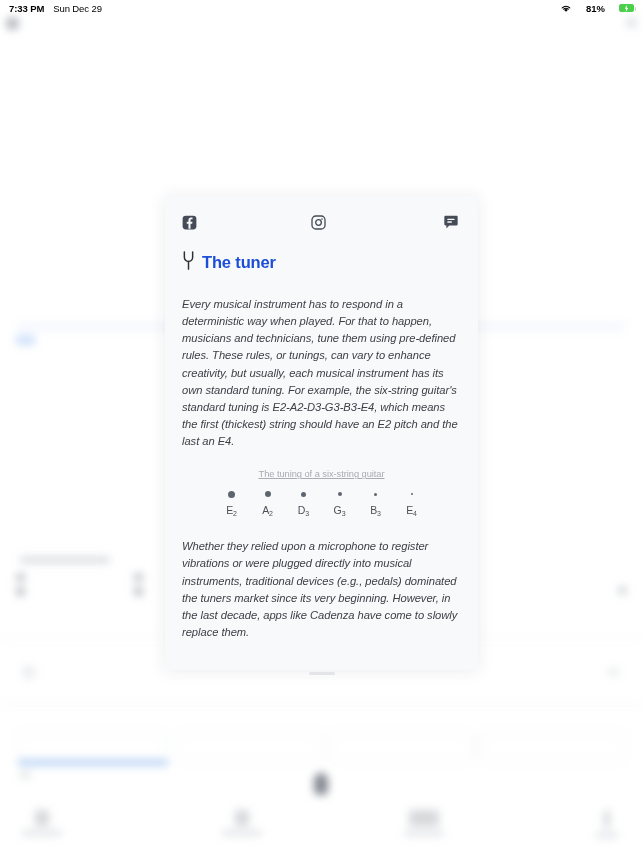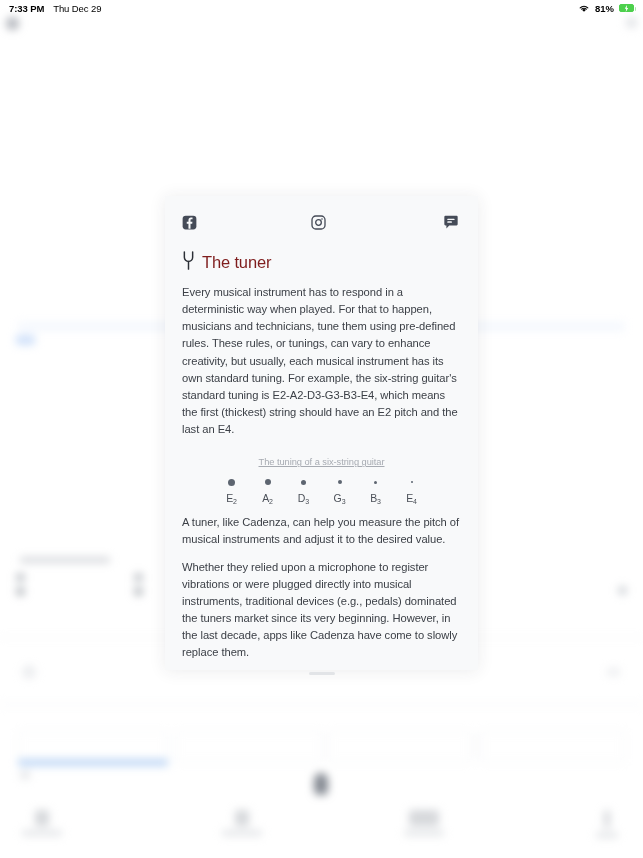--- a/index.html
+++ b/index.html
@@ -11,21 +11,21 @@
   }
   #root { position: relative; width: 643px; height: 858px; background: #ffffff; }
 
   
   .statusbar {
     position: absolute; top: 0; left: 0; width: 643px; height: 16px;
     display: flex; align-items: center; z-index: 40;
     padding: 0 9px; font-size: 9.5px; color: #000; font-weight: 600;
   }
   .sb-left { display: flex; align-items: center; gap: 9px; }
-  .sb-right { margin-left: auto; display: flex; align-items: center; gap: 5px; }
+  .sb-right { margin-left: auto; display: flex; align-items: center; gap: 14px; }
   .sb-time { letter-spacing: -0.1px; }
   .sb-date { letter-spacing: -0.1px; font-weight: 500; }
   .sb-pct { font-size: 9.5px; font-weight: 600; }
   .wifi-ic { width: 12px; height: 9px; display: block; }
   .batt {
     width: 15px; height: 8px; border: 1px solid #4cd04c; border-radius: 2px;
     position: relative; background: #4cd04c; display: flex; align-items: center; justify-content: center;
   }
   .batt:after {
     content: ""; position: absolute; right: -3px; top: 2px;
@@ -110,31 +110,31 @@
     padding: 13px 19px 0 17px; height: 40px;
   }
   .social-row .center-wrap { flex: 1; display: flex; justify-content: center; padding-right: 4px; }
   .ic-btn { display: inline-flex; align-items: center; justify-content: center; cursor: pointer; }
   .ic-fb { width: 15px; height: 15px; }
   .ic-ig { width: 15px; height: 15px; }
   .ic-chat { width: 16px; height: 15px; }
 
   .title-row { display: flex; align-items: center; gap: 7px; margin: 15px 0 0 0; }
   .ic-fork { width: 13px; height: 19px; flex: none; }
-  .modal-title { font-size: 16.5px; color: #7f1d1d; letter-spacing: -0.15px; }
+  .modal-title { font-size: 16.5px; color: #1d4ed8; letter-spacing: -0.15px; font-weight: bold; }
 
   .sec-head {
     font-size: 11.5px; color: #33373e; margin-top: 22px; letter-spacing: -0.05px;
   }
   .q-head {
     font-size: 11.5px; color: #2b2f36; font-weight: 600; margin-top: 22px; letter-spacing: -0.05px;
   }
   .para {
-    font-size: 11.2px; line-height: 1.53; color: #3c4047; margin-top: 10px;
-    letter-spacing: -0.05px; text-align: left;
+    font-size: 11.2px; line-height: 1.53; color: #3c4047; margin-top: 22px;
+    letter-spacing: -0.05px; text-align: left; font-style: italic;
   }
 
   
   .fig { margin-top: 19px; }
   .fig-cap { text-align: center; font-size: 9.3px; color: #a7abb2; letter-spacing: -0.05px; text-decoration: underline; }
   .strings { display: flex; justify-content: center; align-items: flex-end; gap: 0; margin-top: 9px; }
   .string-col { width: 36px; display: flex; flex-direction: column; align-items: center; }
   .string-dot-box { height: 12px; display: flex; align-items: center; justify-content: center; }
   .string-dot { border-radius: 50%; background: #5d6570; display: block; }
   .string-lbl { font-size: 10.5px; color: #4a4f57; margin-top: 4px; letter-spacing: -0.1px; }
@@ -198,21 +198,21 @@
       <div class="glyph"></div>
         <div class="lbl"></div>
     </div>
   </div>
 
   <div class="scrim"></div>
 
   <div class="statusbar">
     <div class="sb-left">
       <span class="sb-time">7:33 PM</span>
-      <span class="sb-date">Thu Dec 29</span>
+      <span class="sb-date">Sun Dec 29</span>
     </div>
     <div class="sb-right">
       <span>
         <svg class="wifi-ic" viewBox="0 0 16 12" aria-hidden="true">
           <path d="M8 10.4 5.6 7.9a3.6 3.6 0 0 1 4.8 0z" fill="#000"></path>
           <path d="M2.9 5.1a7.6 7.6 0 0 1 10.2 0" stroke="#000" stroke-width="1.5" fill="none" stroke-linecap="round"></path>
           <path d="M4.8 7a5 5 0 0 1 6.4 0" stroke="#000" stroke-width="1.4" fill="none" stroke-linecap="round"></path>
         </svg>
       </span>
       <span class="sb-pct">81%</span>
@@ -300,21 +300,20 @@
             </div>
             <div class="string-col">
               <div class="string-dot-box">
                 <span class="string-dot" style="width: 2px; height: 2px;"></span>
               </div>
               <div class="string-lbl">E<sub>4</sub></div>
             </div>
           </div>
       </div>
 
-      <p class="para">A tuner, like Cadenza, can help you measure the pitch of musical instruments and adjust it to the desired value.</p>
 
       <p class="para">Whether they relied upon a microphone to register vibrations or were plugged directly into musical instruments, traditional devices (e.g., pedals) dominated the tuners market since its very beginning. However, in the last decade, apps like Cadenza have come to slowly replace them.</p>
 
     </div>
   </div>
 
   <div class="sheet-grabber"></div>
 </div>
 
 </body></html>

